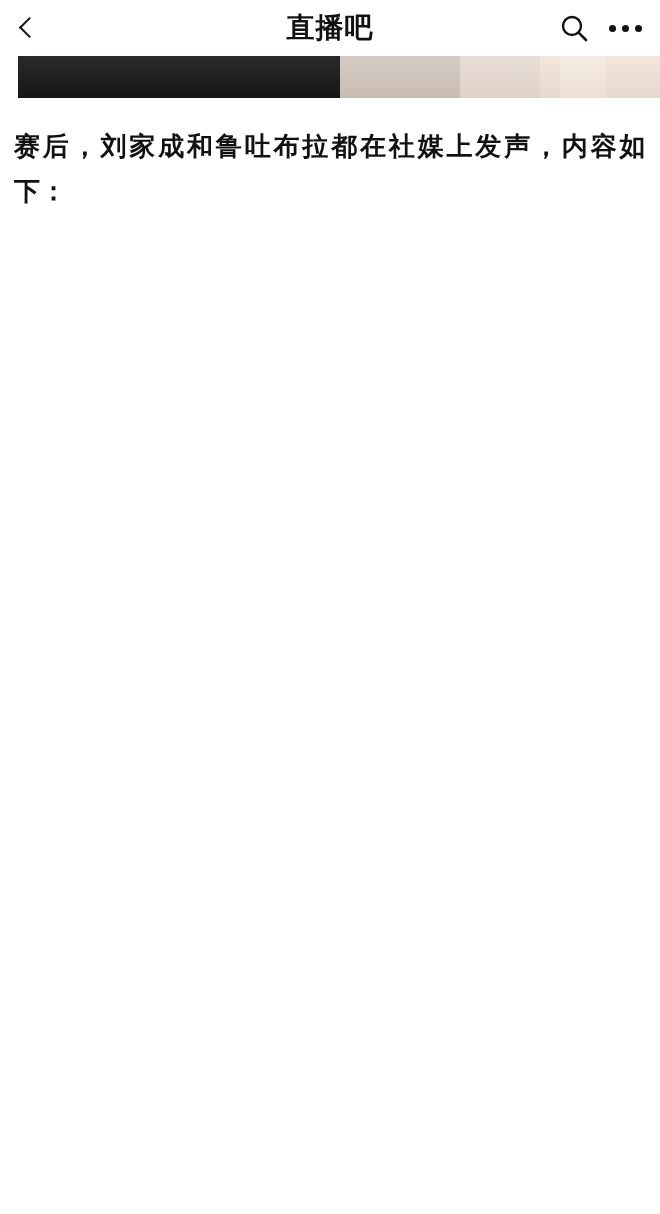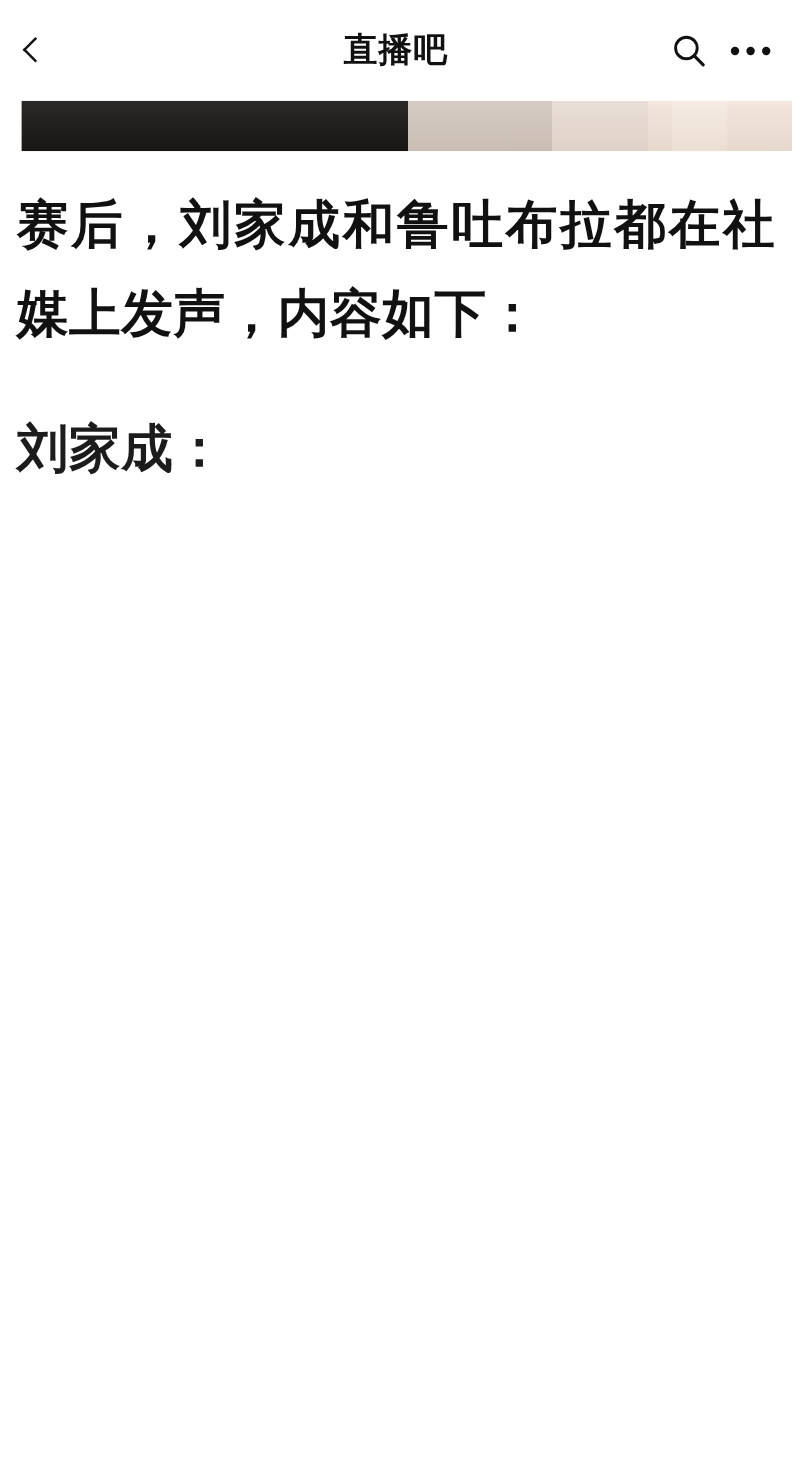--- a/index.html
+++ b/index.html
@@ -12,21 +12,21 @@
     height: 1214px;
     font-family: "Liberation Sans", "DejaVu Sans", sans-serif;
     color: #1a1a1a;
     overflow: hidden;
     position: relative;
   }
 
   
   .navbar {
     position: relative;
-    height: 84px;
+    height: 56px;
     display: flex;
     align-items: center;
     justify-content: space-between;
     padding: 0 18px 0 14px;
     box-sizing: border-box;
     background: #ffffff;
   }
   .nav-left {
     display: flex;
     align-items: center;
@@ -107,21 +107,21 @@
   .seg-d { left: 460px; width: 80px;  background: linear-gradient(180deg, #e9ded6 0%, #ded2c8 100%); }
   .seg-e { left: 540px; width: 120px; background: linear-gradient(180deg, #f2e6dd 0%, #e6d8cd 100%); }
   .seg-f { left: 560px; width: 46px;  background: linear-gradient(180deg, #f6ece4 0%, #ecdfd4 100%); opacity: .9;}
 
   
   .article {
     padding: 26px 14px 0 14px;
     box-sizing: border-box;
   }
   .para {
-    font-size: 43px;
+    font-size: 26px;
     line-height: 1.72;
     letter-spacing: 0.5px;
     margin: 0 0 38px 0;
     color: #1c1c1c;
     text-align: justify;
   }
   .para.bold {
     font-weight: bold;
     color: #111111;
   }
@@ -163,14 +163,13 @@
   <div class="seg seg-a"></div>
   <div class="seg seg-b"></div>
   <div class="seg seg-c"></div>
   <div class="seg seg-d"></div>
   <div class="seg seg-e"></div>
   <div class="seg seg-f"></div>
 </div>
 
 <div class="article">
   <p class="para bold">赛后，刘家成和鲁吐布拉都在社媒上发声，内容如下：</p>
-  <p class="para speaker">刘家成：</p>
 </div>
 
 </body></html>

